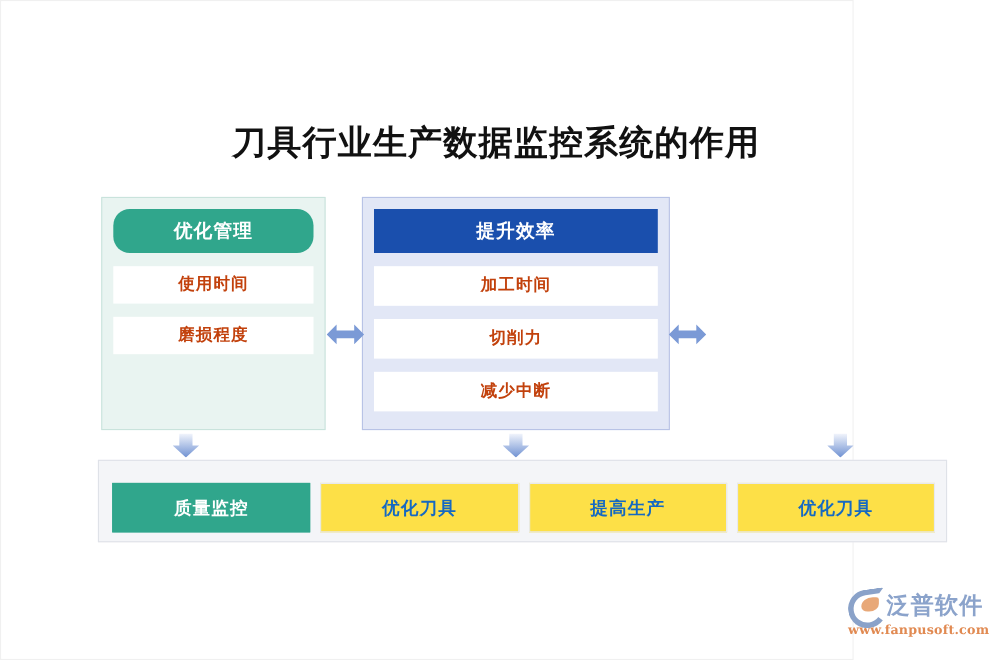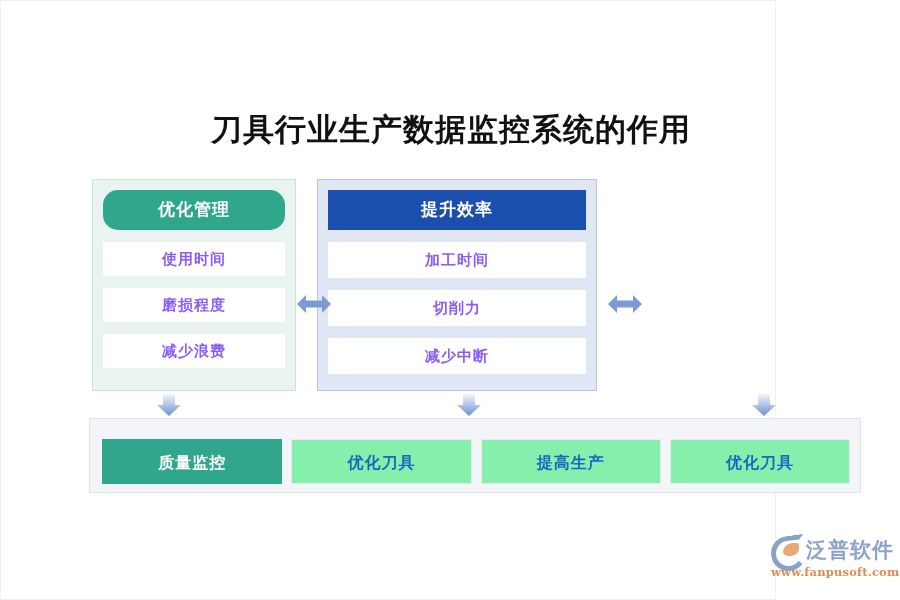--- a/index.html
+++ b/index.html
@@ -106,21 +106,21 @@
   .column.green {
     background: #e9f4f1;
     border: 1px solid #c9e3dc;
   }
   .column.blue {
     background: #e2e7f6;
     border: 1px solid #b8c3e6;
   }
 
   #col-left   { left: 91px;  width: 204px; }
-  #col-center { left: 316px; width: 280px; }
+  #col-center { left: 328px; width: 280px; }
   #col-right  { left: 638px; width: 204px; }
 
   .col-header {
     height: 40px;
     line-height: 40px;
     text-align: center;
     font-size: 17px;
     font-weight: 700;
     color: #ffffff;
     letter-spacing: 1px;
@@ -129,21 +129,21 @@
   .col-header.blue  { background: #1a4fad; }
 
   .col-item {
     height: 34px;
     line-height: 34px;
     margin-top: 12px;
     background: #ffffff;
     text-align: center;
     font-size: 15px;
     font-weight: 700;
-    color: #8b5cf6;
+    color: #c2410c;
     letter-spacing: 1px;
   }
   #col-center .col-item { height: 36px; line-height: 36px; }
 
   
   .h-arrow {
     position: absolute;
     top: 292px;
     width: 34px;
     height: 22px;
@@ -185,21 +185,21 @@
     gap: 9px;
   }
   .bottom-item {
     flex: 1 1 0;
     height: 45px;
     line-height: 45px;
     text-align: center;
     font-size: 16px;
     font-weight: 700;
     letter-spacing: 1px;
-    background: #86efac;
+    background: #fde047;
     color: #1569c2;
     border: 1px solid #e7e9ee;
   }
   .bottom-item.accent {
     background: #30a68c;
     color: #ffffff;
     border-color: #30a68c;
   }
 
   
@@ -270,21 +270,20 @@
       <span class="wm-mark"></span>
       <span class="wm-cn">泛普软件</span>
     </div>
     <div class="wm-en">FANPU SOFTWARE</div>
   </div>
 
   <div class="column green" id="col-left">
     <div class="col-header green">优化管理</div>
     <div class="col-item">使用时间</div>
     <div class="col-item">磨损程度</div>
-    <div class="col-item">减少浪费</div>
   </div>
 
   <div class="column blue" id="col-center">
     <div class="col-header blue">提升效率</div>
     <div class="col-item">加工时间</div>
     <div class="col-item">切削力</div>
     <div class="col-item">减少中断</div>
   </div>
 
 

